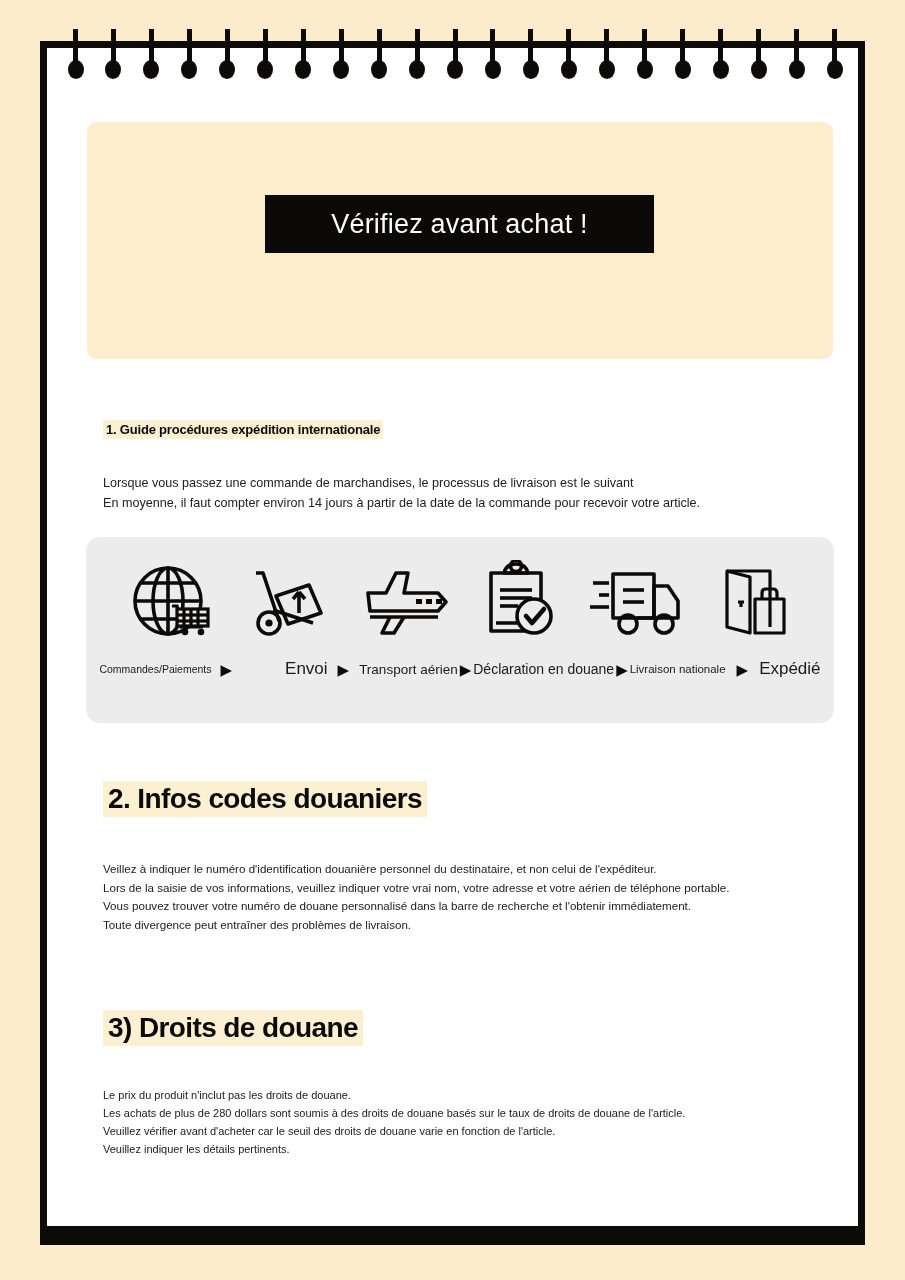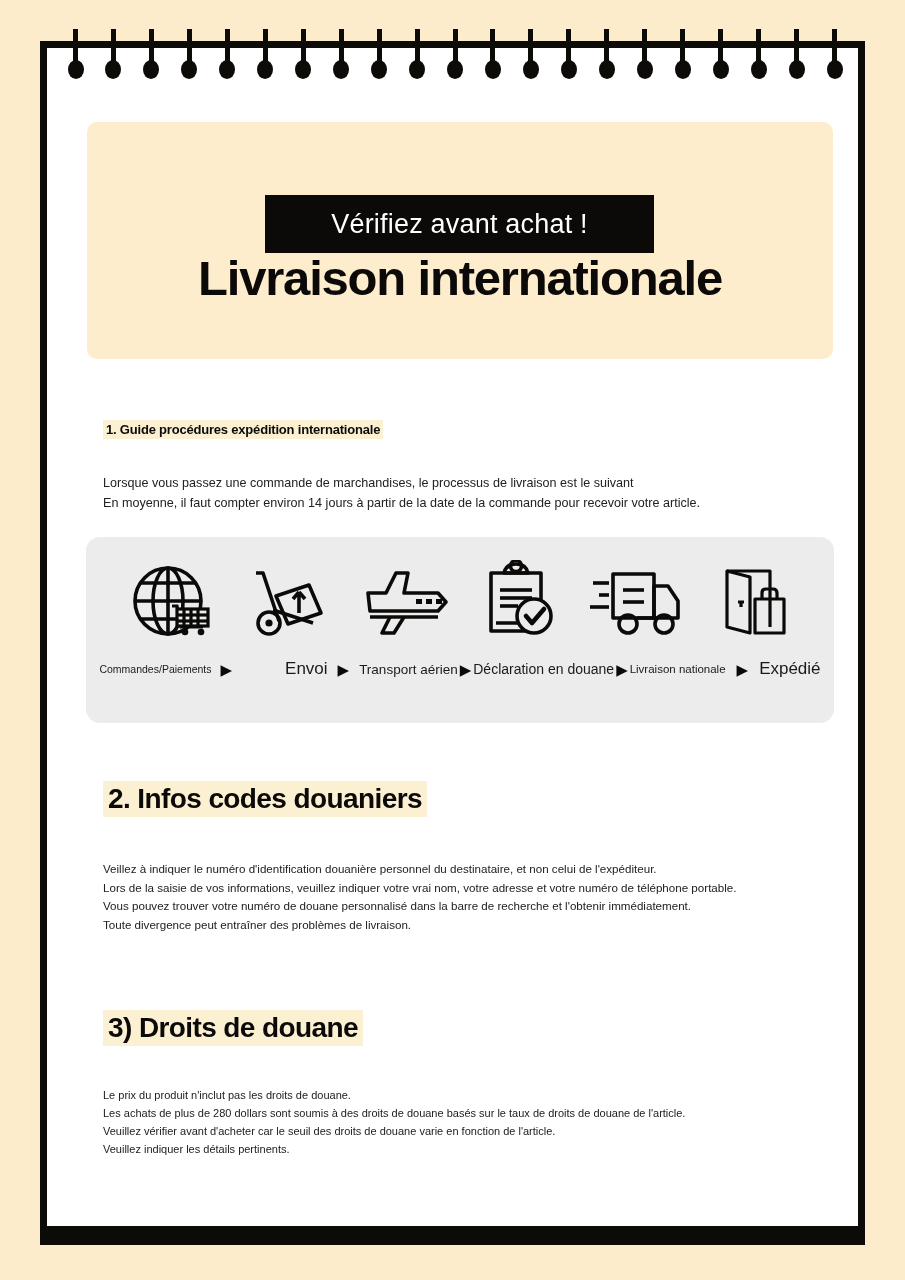--- a/index.html
+++ b/index.html
@@ -169,21 +169,20 @@
 </style>
 </head>
 <body>
 
 <div id="notepad">
 
   <div id="header-card">
     <div id="banner">
       <span id="banner-text">Vérifiez avant achat !</span>
     </div>
-    <div id="main-title">Livraison internationale</div>
   </div>
 
   <div class="section" style="top:361px;">
     <span class="hl h-sm">1. Guide procédures expédition internationale</span>
     <div class="body-text t13" style="margin-top:35px;">
       <p>Lorsque vous passez une commande de marchandises, le processus de livraison est le suivant</p>
       <p>En moyenne, il faut compter environ 14 jours à partir de la date de la commande pour recevoir votre article.</p>
     </div>
   </div>
 
@@ -303,21 +302,21 @@
       <span class="flow-label fl-5">Livraison nationale</span>
       <span class="arrow sp-e">▶</span>
       <span class="flow-label fl-6">Expédié</span>
     </div>
   </div>
 
   <div class="section" style="top:722px;">
     <span class="hl h-lg">2. Infos codes douaniers</span>
     <div class="body-text t12" style="margin-top:43px;">
       <p>Veillez à indiquer le numéro d'identification douanière personnel du destinataire, et non celui de l'expéditeur.</p>
-      <p>Lors de la saisie de vos informations, veuillez indiquer votre vrai nom, votre adresse et votre numéro de téléphone portable.</p>
+      <p>Lors de la saisie de vos informations, veuillez indiquer votre vrai nom, votre adresse et votre aérien de téléphone portable.</p>
       <p>Vous pouvez trouver votre numéro de douane personnalisé dans la barre de recherche et l'obtenir immédiatement.</p>
       <p>Toute divergence peut entraîner des problèmes de livraison.</p>
     </div>
   </div>
 
   <div class="section" style="top:951px;">
     <span class="hl h-lg">3) Droits de douane</span>
     <div class="body-text t11" style="margin-top:40px;">
       <p>Le prix du produit n'inclut pas les droits de douane.</p>
       <p>Les achats de plus de 280 dollars sont soumis à des droits de douane basés sur le taux de droits de douane de l'article.</p>

